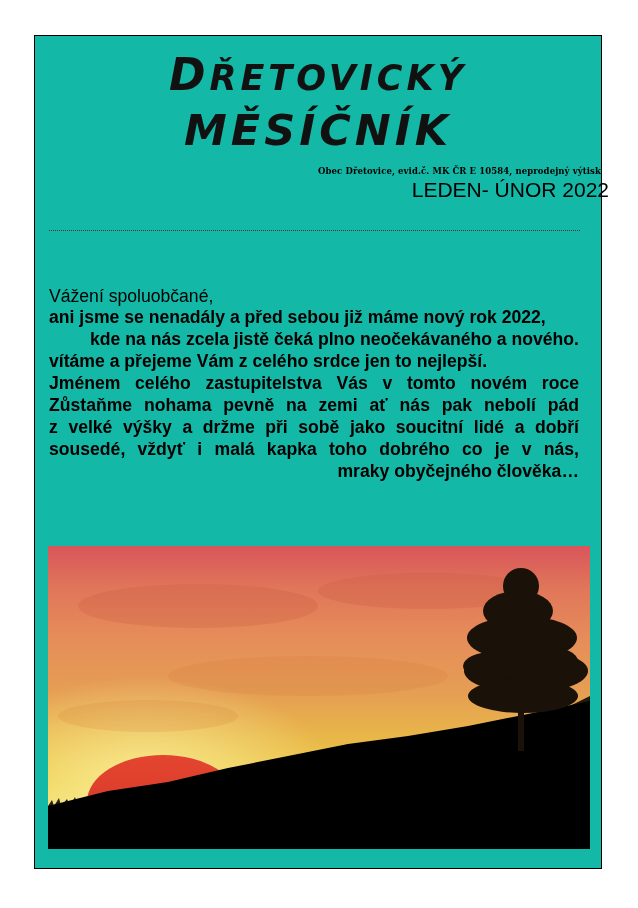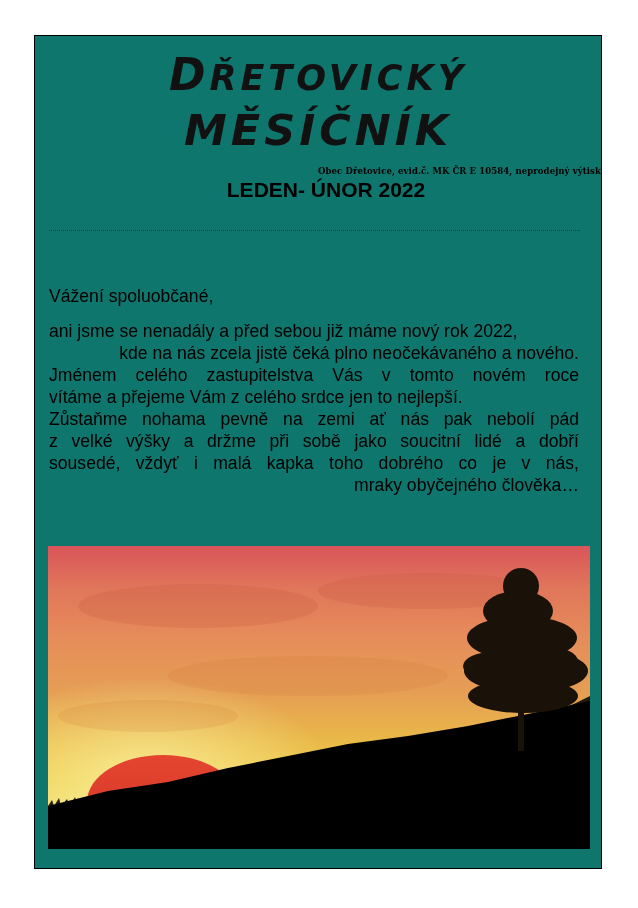--- a/index.html
+++ b/index.html
@@ -1,21 +1,21 @@
 <!DOCTYPE html>
 <html><head>
   <meta charset="utf-8">
   <style>
     html, body { margin: 0; padding: 0; background: #ffffff; }
     body { width: 638px; height: 908px; position: relative; overflow: hidden; }
     .page {
       position: absolute; left: 34px; top: 35px;
       width: 568px; height: 834px;
       border: 1.5px solid #000; box-sizing: border-box;
-      background: #0f766e;
+      background: #14b8a6;
     }
     .title {
       position: absolute; left: 0; width: 100%;
       text-align: center;
       font-family: "DejaVu Sans", sans-serif;
       font-weight: bold; font-style: italic;
       color: #111;
       letter-spacing: 4px;
       white-space: nowrap;
     }
@@ -24,35 +24,35 @@
     .big-cap { font-size: 44px; }
     .subtitle {
       position: absolute; top: 130px; left: 0; width: 100%;
       text-align: right;
       font-family: "DejaVu Serif", serif; font-weight: bold;
       font-size: 8.5px; color: #000;
       letter-spacing: 0.1px;
     }
     .issue {
       position: absolute; top: 142px; left: 8px; width: 100%;
-      text-align: center;
-      font-family: "Liberation Sans", sans-serif; font-weight: bold;
+      text-align: right;
+      font-family: "Liberation Sans", sans-serif; font-weight: normal;
       font-size: 21px; color: #000;
     }
     .divider {
       position: absolute; top: 194px; left: 14px; width: 531px;
       border-top: 1.5px dotted #333;
     }
     .greeting, .body-text {
       position: absolute; left: 14px; width: 530px;
       font-family: "Liberation Sans", sans-serif;
       font-size: 17.6px; color: #000; line-height: 22px;
     }
     .greeting { top: 249px; }
-    .body-text { top: 284px; text-align: justify; }
+    .body-text { top: 270px; text-align: justify; font-weight: bold; }
     .body-text span { display: block; }
     .photo {
       position: absolute; left: 13px; top: 510px;
       width: 542px; height: 303px; overflow: hidden;
       background: linear-gradient(180deg, #d9555a 0%, #e0765a 14%, #e68c5a 30%, #e59e54 48%, #e9b848 64%, #edcb48 78%, #f0dc70 88%, #e8c850 100%);
     }
     .photo svg { display: block; }
   </style>
 </head>
 <body>
@@ -67,22 +67,22 @@
 
   <div class="issue">LEDEN- ÚNOR 2022</div>
 
   <div class="divider"></div>
 
   <div class="greeting">Vážení spoluobčané,</div>
 
   <div class="body-text">
     <span style="text-align:left">ani jsme se nenadály a před sebou již máme nový rok 2022,</span>
     <span style="text-align:right">kde na nás zcela jistě čeká plno neočekávaného a nového.</span>
+    <span style="text-align:left">vítáme a přejeme Vám z celého srdce jen to nejlepší.</span>
     <span style="text-align:justify;text-align-last:justify">Jménem celého zastupitelstva Vás v tomto novém roce</span>
-    <span style="text-align:left">vítáme a přejeme Vám z celého srdce jen to nejlepší.</span>
     <span style="text-align:justify;text-align-last:justify">Zůstaňme nohama pevně na zemi ať nás pak nebolí pád</span>
     <span style="text-align:justify;text-align-last:justify">z velké výšky a držme při sobě jako soucitní lidé a dobří</span>
     <span style="text-align:justify;text-align-last:justify">sousedé, vždyť i malá kapka toho dobrého co je v nás,</span>
     <span style="text-align:right">mraky obyčejného člověka…</span>
   </div>
 
   <div class="photo">
     <svg width="542" height="303" viewBox="0 0 542 303" xmlns="http://www.w3.org/2000/svg">
       <defs>
         <radialGradient id="glow" cx="0.18" cy="0.78" r="0.35">

